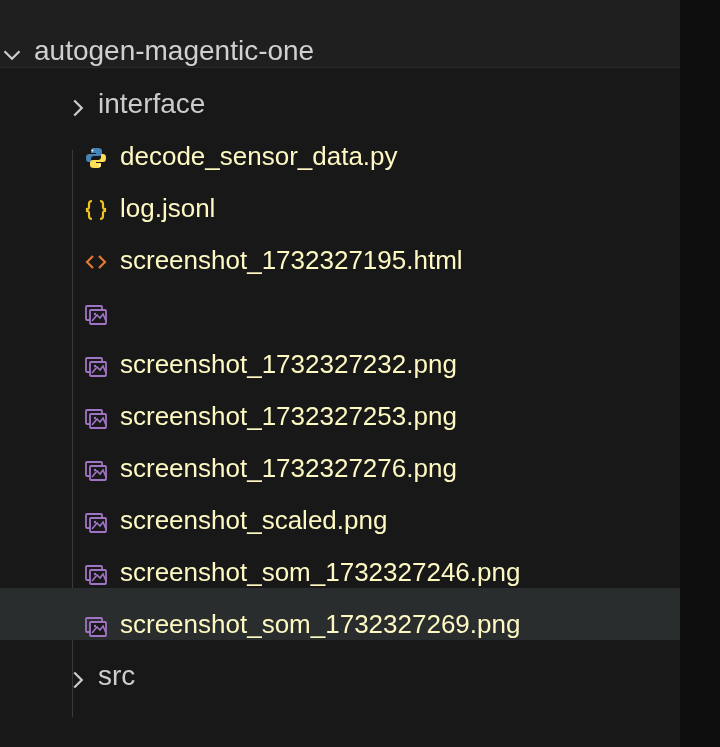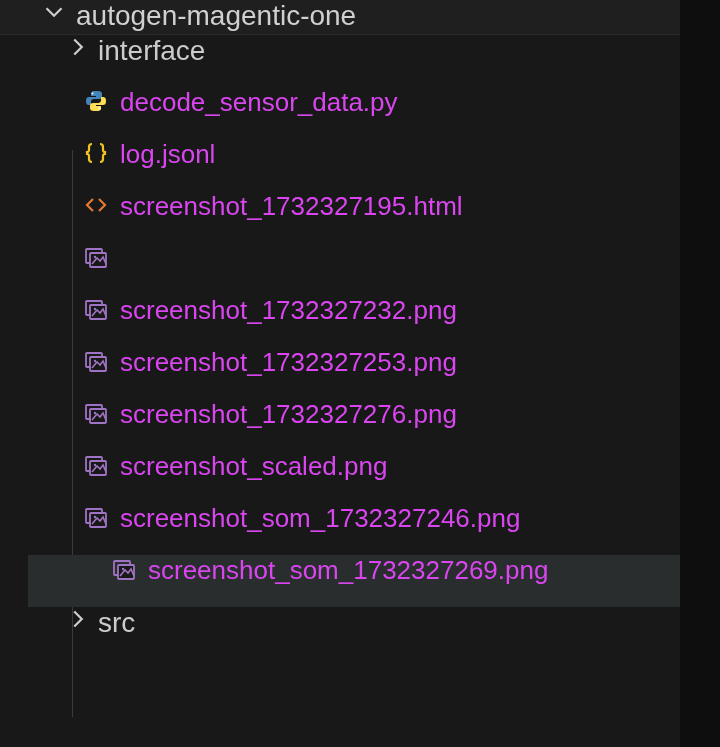--- a/index.html
+++ b/index.html
@@ -8,64 +8,63 @@
       width: 720px;
       height: 747px;
       font-family: -apple-system, BlinkMacSystemFont, "Segoe UI", sans-serif;
       overflow: hidden;
       color: #cccccc;
       position: relative;
     }
     .tree { width: 680px; }
     .root-header {
       display: flex;
-      align-items: flex-start;
-      height: 35px;
-      padding-left: 42px;
+      align-items: flex-end;
+      height: 68px;
       border-bottom: 1px solid #2a2a2a;
       background: #1f1f1f;
     }
     .root-header .chevron {
       width: 24px; height: 24px;
       display: flex; align-items: center; justify-content: center;
       margin-right: 10px;
     }
     .root-header .label {
       font-size: 28px;
       font-weight: 500;
       color: #d0d0d0;
     }
     .row {
       display: flex;
-      align-items: flex-start;
+      align-items: flex-end;
       height: 52px;
       cursor: pointer;
     }
-    .row.selected { background: #2a2d2e; margin-left: 28px; }
+    .row.selected { background: #2a2d2e; }
     .folder-row .chevron {
       width: 24px; height: 24px;
       display: flex; align-items: center; justify-content: center;
       margin-right: 8px;
     }
     .folder-row .label {
       font-size: 28px;
       color: #cccccc;
     }
     .folder-1 { padding-left: 66px; }
     .folder-2 { padding-left: 66px; }
     .file-row { padding-left: 82px; position: relative; }
     .file-row .icon {
       width: 28px; height: 28px;
       display: flex; align-items: center; justify-content: center;
       margin-right: 10px;
       flex-shrink: 0;
     }
     .file-row .label {
       font-size: 26px;
-      color: #d946ef;
+      color: #fef9c3;
       white-space: nowrap;
     }
     .guide {
       position: absolute;
       left: 72px;
       top: 150px;
       bottom: 30px;
       width: 1px;
       background: #3a3a3a;
     }

